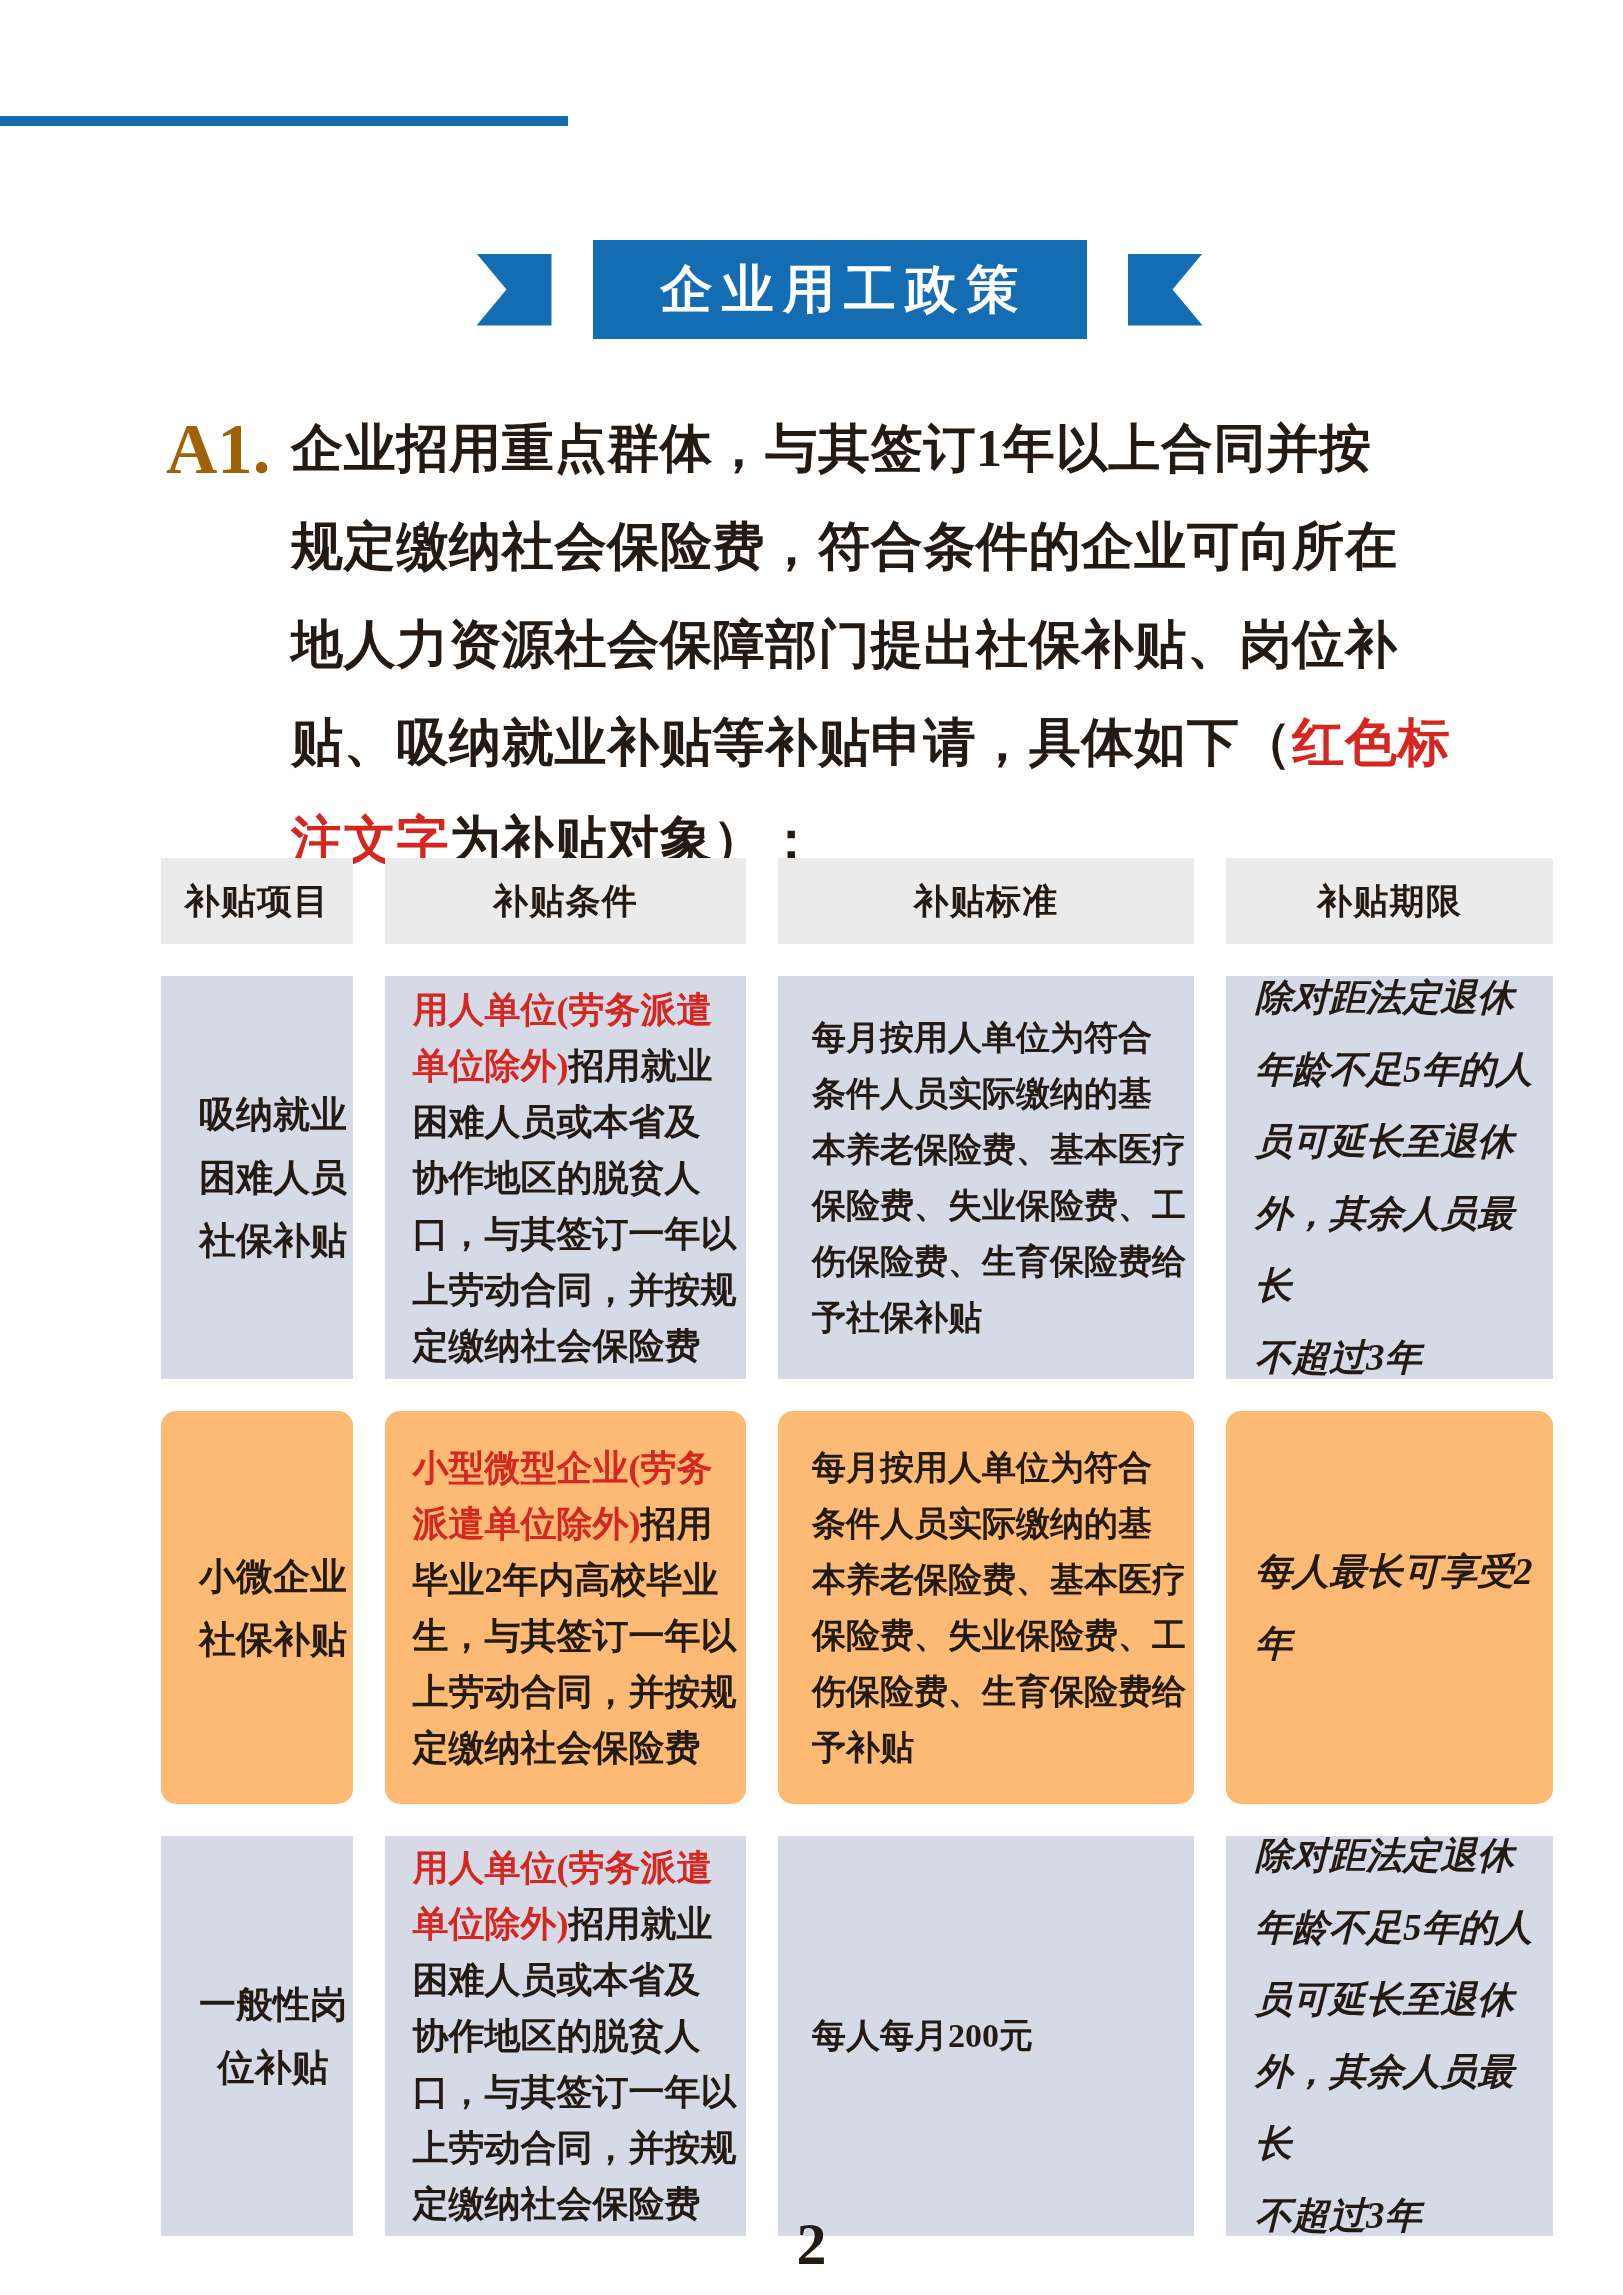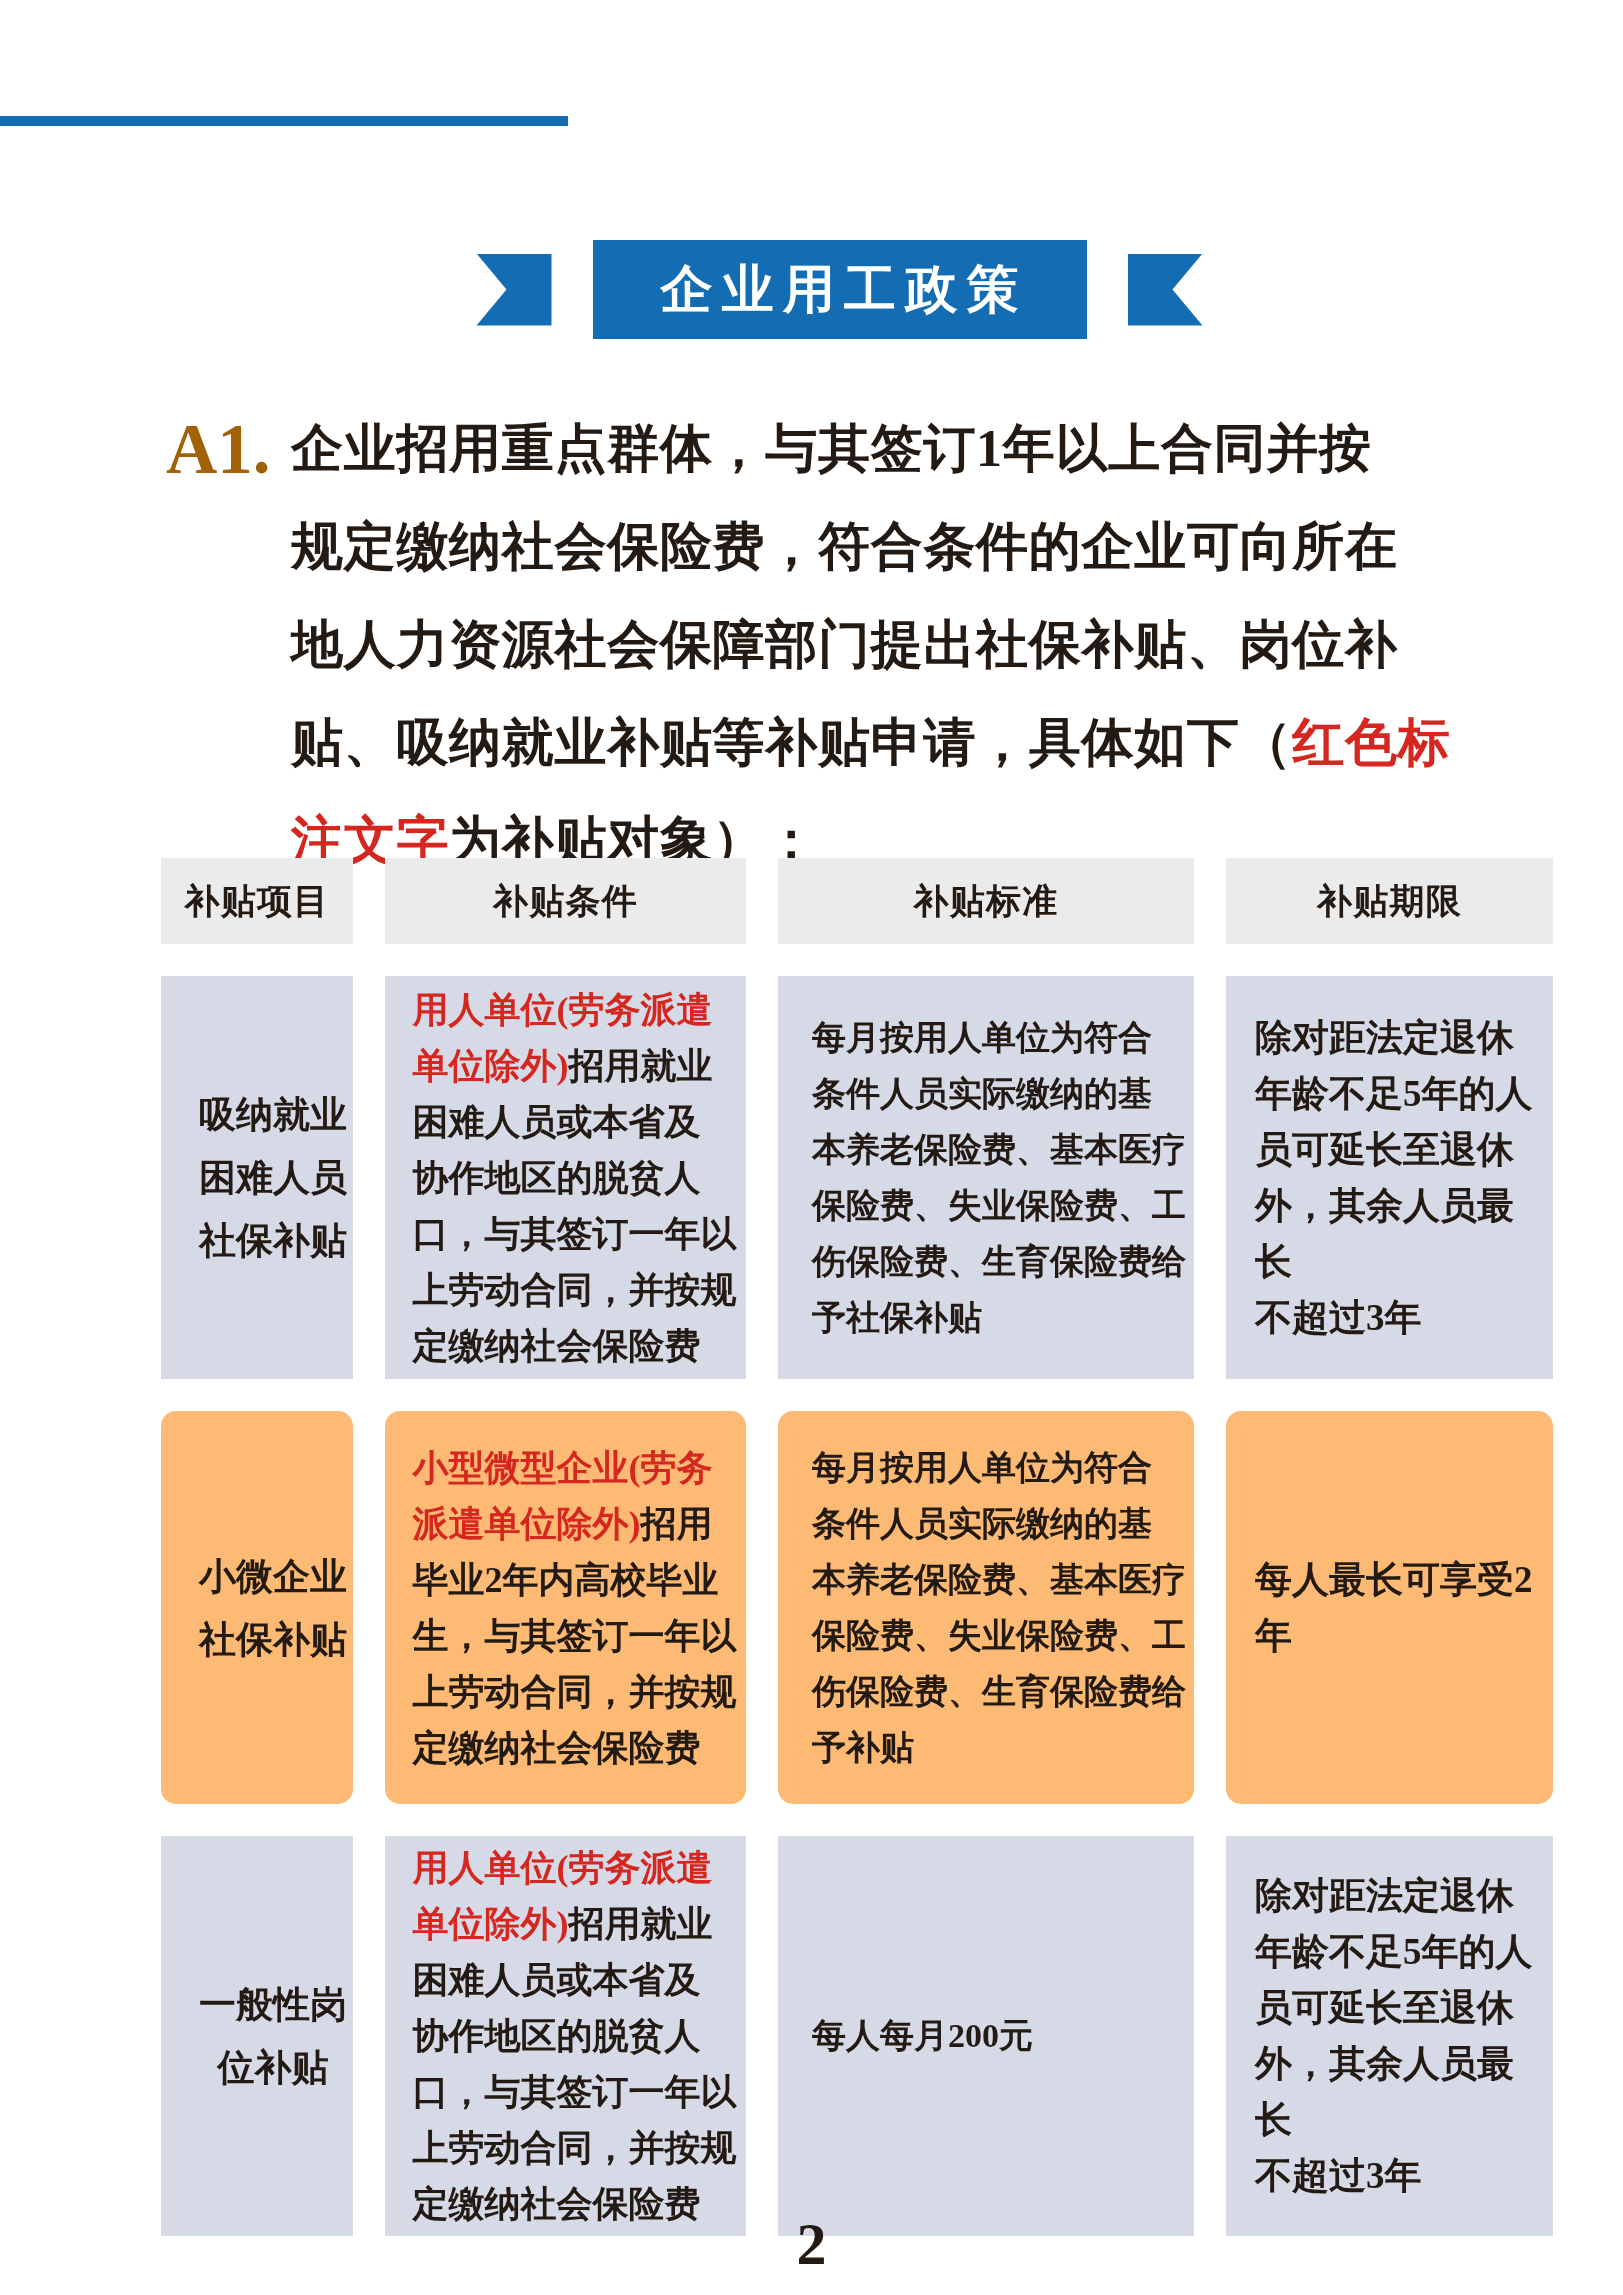--- a/index.html
+++ b/index.html
@@ -71,21 +71,21 @@
   }
   .cell.head{
     background:#ebebeb;font-size:35px;line-height:39px;
     align-items:center;text-align:center;letter-spacing:1.3px;
   }
   .row-a{background:#d6dae7;}
   .row-b{background:#fdba74;border-radius:15px;}
   .cell.project{font-size:37px;line-height:63px;align-items:center;text-align:center;padding-left:32px;}
   .cell.condition{font-size:36px;line-height:56px;padding-left:27.5px;padding-right:5.2px;}
   .cell.standard{font-size:34px;line-height:56px;padding-left:34px;padding-right:3.9px;}
-  .cell.duration{font-size:37px;line-height:56px;padding-left:29px;padding-right:12px;}
+  .cell.duration{font-size:37px;line-height:72px;padding-left:29px;padding-right:12px;font-style:italic;}
   
   .page-number{
     position:absolute;left:0;top:2210px;width:1623px;
     text-align:center;font-size:60px;font-weight:bold;color:#241a14;
   }
 </style>
 </head>
 <body>
 
 <div class="page">

